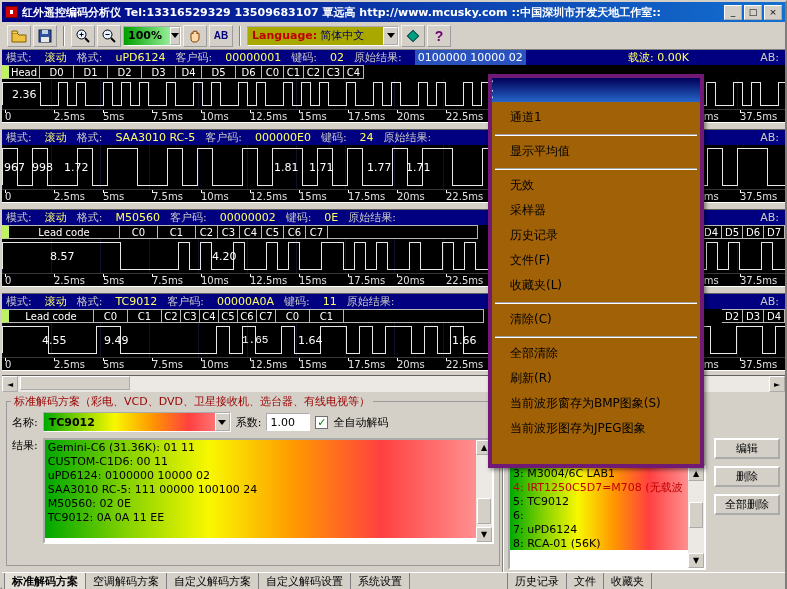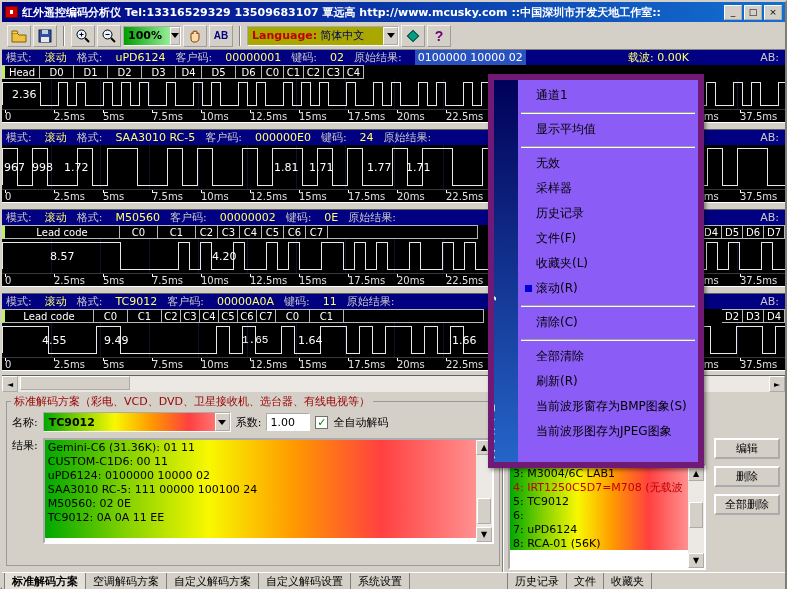--- a/index.html
+++ b/index.html
@@ -36,21 +36,21 @@
   .splitter.thin { flex:0 0 6px; }
   .panel-header { flex:0 0 15px; background:#000080; color:#fff; font-size:11px; line-height:15px; display:flex; align-items:center; padding:0 4px; position:relative; white-space:nowrap; }
   .ph-label { color:#c8c8c8; margin-left:10px; }
   .ph-label:first-child { margin-left:0; }
   .ph-value { color:#ffff66; margin-left:13px; }
   .ph-result { background:#2a52be; color:#fff; padding:0 3px; }
   .ph-carrier { position:absolute; right:96px; color:#ffff66; }
   .ph-ab { position:absolute; right:6px; color:#c8c8c8; }
   .bits-row { flex:0 0 14px; display:flex; font-size:10px; color:#fff; }
   .bit-cell { border:1px solid #b8b8b8; border-left:none; display:flex; align-items:center; justify-content:center; overflow:hidden; flex-shrink:0; white-space:nowrap; }
-  .bits-row .bit-cell:first-child { border-left:3px solid #bef264; }
+  .bits-row .bit-cell:first-child { border-left:7px solid #bef264; }
   .bit-spacer { flex:1; }
   .wave-box { flex:1; position:relative; background:repeating-linear-gradient(90deg,#10102a 0,#10102a 1px,transparent 1px,transparent 49px); }
   .wave-box svg { position:absolute; left:0; top:0; }
   .wave-val { position:absolute; color:#fff; font-size:11px; top:50%; transform:translateY(-50%); }
   .time-row { flex:0 0 13px; position:relative; color:#e0e0e0; font-size:10px; background:#000; border-top:1px solid #383838; }
   .tick-label { position:absolute; top:1px; }
   .tick-mark { position:absolute; top:0; width:1px; height:3px; background:#fff; }
 
   
   .hscroll { flex:0 0 16px; display:flex; background:#d4d0c8; }
@@ -82,21 +82,21 @@
   #btn-edit { top:46px; } #btn-del { top:74px; } #btn-delall { top:102px; }
 
   
   .tabbar { flex:0 0 19px; background:#d4d0c8; position:relative; font-size:11px; border-top:1px solid #fff; }
   .tab { display:inline-block; padding:1px 7px 2px 7px; border:1px solid #808080; border-top:none; background:#d4d0c8; margin-left:-1px; border-radius:0 0 4px 4px; color:#000; }
   .tab.active { font-weight:bold; background:#e4e0d8; }
   #tabs-left { position:absolute; left:3px; top:0; white-space:nowrap; }
   #tabs-right { position:absolute; left:506px; top:0; white-space:nowrap; }
 
   
-  .context-menu { position:absolute; left:486px; top:72px; width:216px; height:394px; background:#8b5cf6; border:6px solid #701a75; box-shadow:2px 2px 4px rgba(0,0,0,.45); display:flex; z-index:50; }
+  .context-menu { position:absolute; left:486px; top:72px; width:216px; height:394px; background:#a16207; border:4px solid #701a75; box-shadow:2px 2px 4px rgba(0,0,0,.45); display:flex; z-index:50;flex-direction:column; }
   .menu-stripe { flex:0 0 24px; background:linear-gradient(#000058,#2565c8); position:relative; overflow:hidden; }
   .stripe-text { position:absolute; left:4px; bottom:3px; transform-origin:0 100%; transform:rotate(-90deg); color:#fff; font-weight:bold; font-size:13px; white-space:nowrap; letter-spacing:1px; }
   .menu-list { flex:1; padding:3px 0; overflow:hidden; }
   .menu-item { height:25px; display:flex; align-items:center; padding:0 6px 0 3px; font-size:12px; color:#000; }
   .menu-marker { flex:0 0 15px; display:flex; align-items:center; justify-content:center; }
   .marker-square { width:7px; height:7px; background:#0000dd; }
   .menu-sep { height:9px; display:flex; align-items:center; padding:0 3px; }
   .menu-sep i { flex:1; height:2px; border-top:1px solid #a0a0a0; border-bottom:1px solid #fff; }
 </style>
 </head>
@@ -564,26 +564,20 @@
           <span>历史记录</span>
         </div>
         <div class="menu-item">
           <span class="menu-marker"></span>
           <span>文件(F)</span>
         </div>
         <div class="menu-item">
           <span class="menu-marker"></span>
           <span>收藏夹(L)</span>
         </div>
-        <div class="menu-item">
-          <span class="menu-marker">
-            <span class="marker-square"></span>
-          </span>
-          <span>滚动(R)</span>
-        </div>
         <div class="menu-sep">
           <i></i>
         </div>
         <div class="menu-item">
           <span class="menu-marker"></span>
           <span>清除(C)</span>
         </div>
         <div class="menu-sep">
           <i></i>
         </div>

